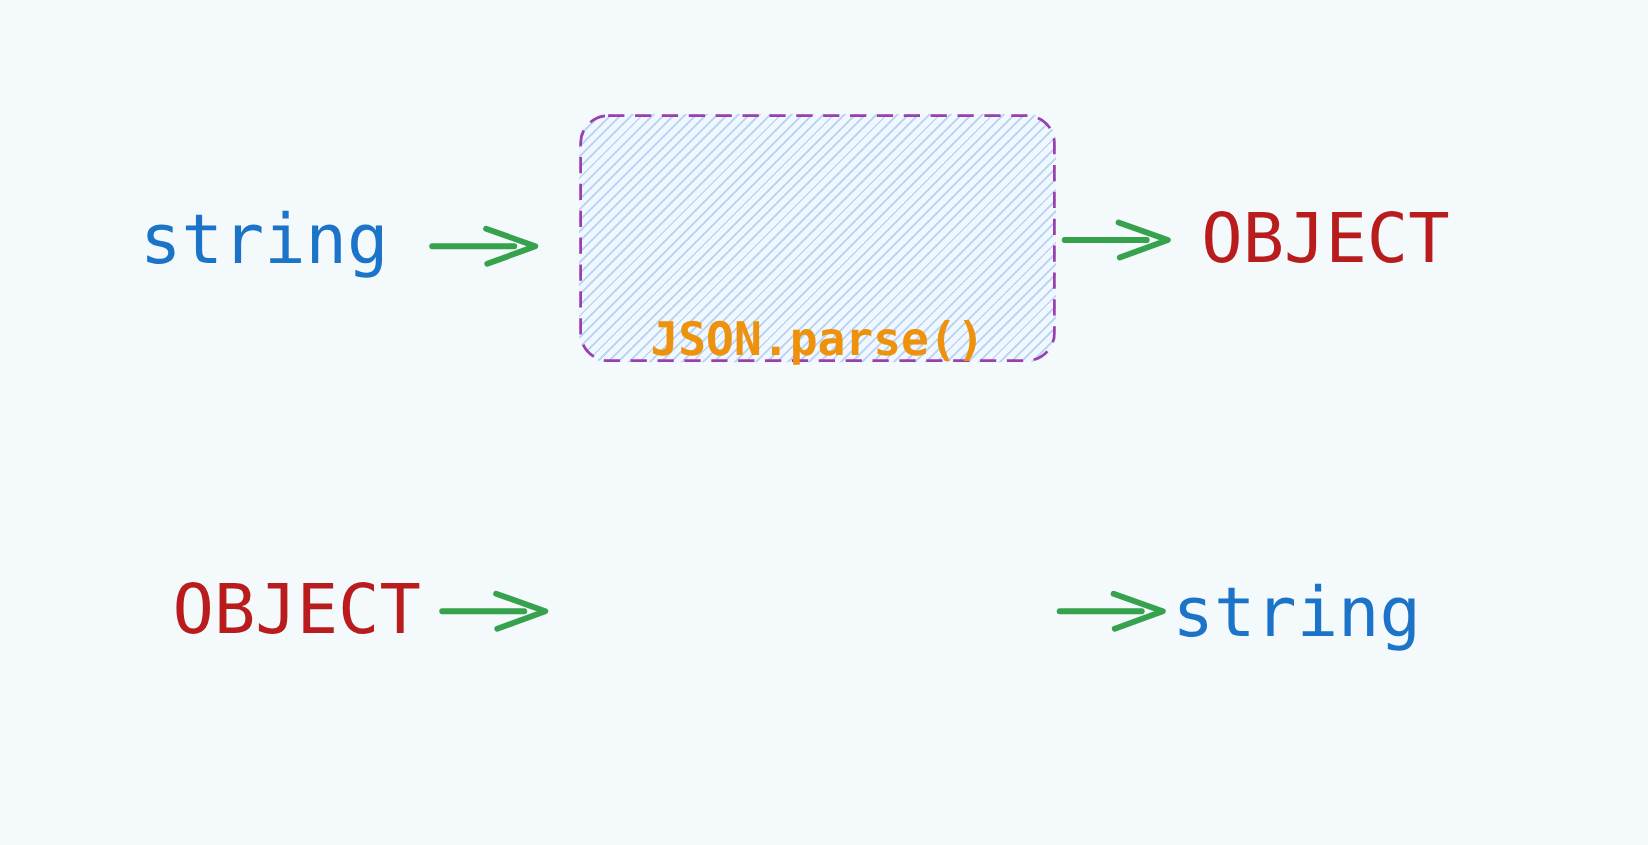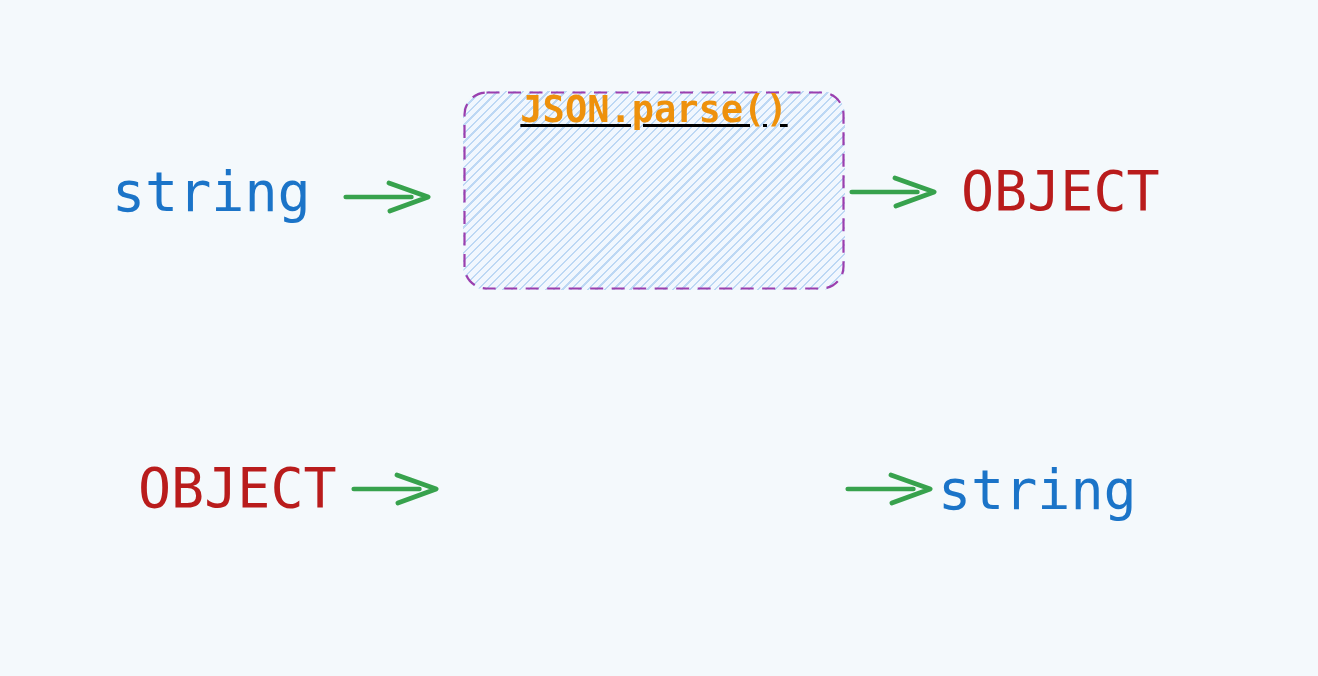--- a/index.html
+++ b/index.html
@@ -22,21 +22,21 @@
   .green{color:#b91c1c;}
 
   .arrow{
     position:absolute;
     transform:translateY(-50%);
   }
 
   .fnbox{
     position:absolute;
     border-radius:24px;
-    display:flex;align-items:flex-start;justify-content:center;text-decoration:underline;
+    display:flex;align-items:flex-end;justify-content:center;
   }
   .box-parse{
     left:463px;top:91px;width:382px;height:199px;
     background:
       repeating-linear-gradient(135deg,
         rgba(146,190,236,0.55) 0px, rgba(146,190,236,0.55) 1.6px,
         rgba(146,190,236,0) 1.6px, rgba(146,190,236,0) 6px),
       #f1f7fe;
   }
   .box-stringify{

